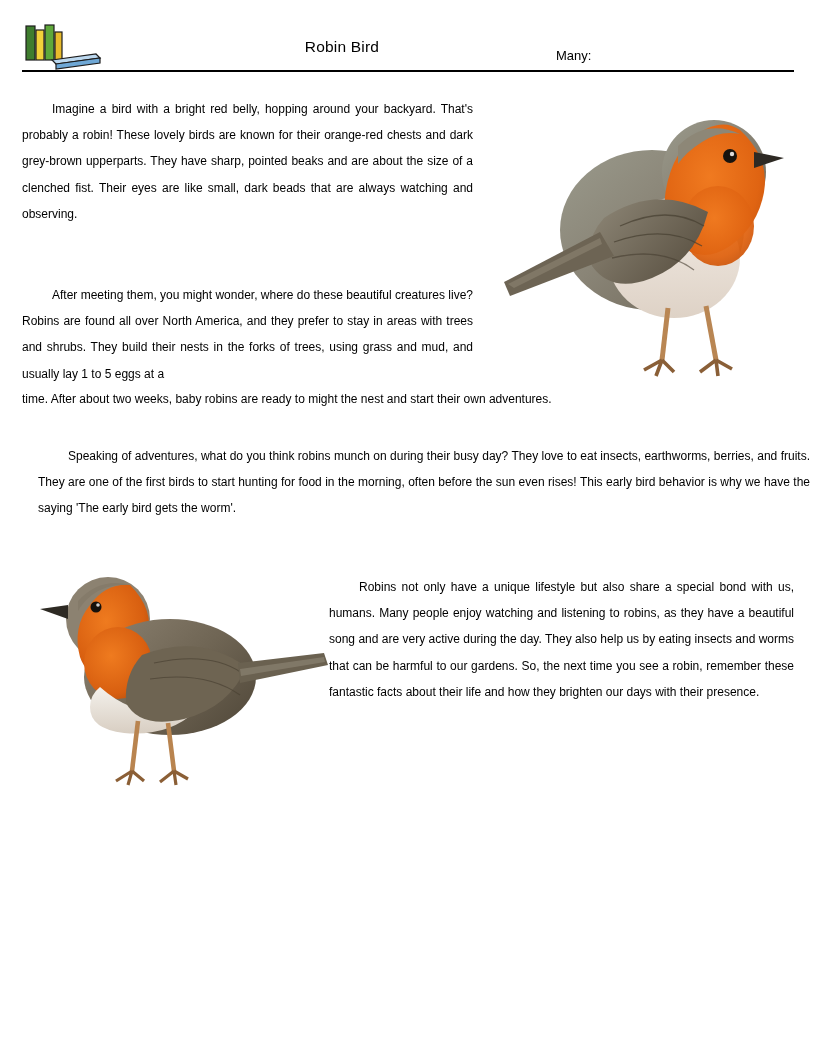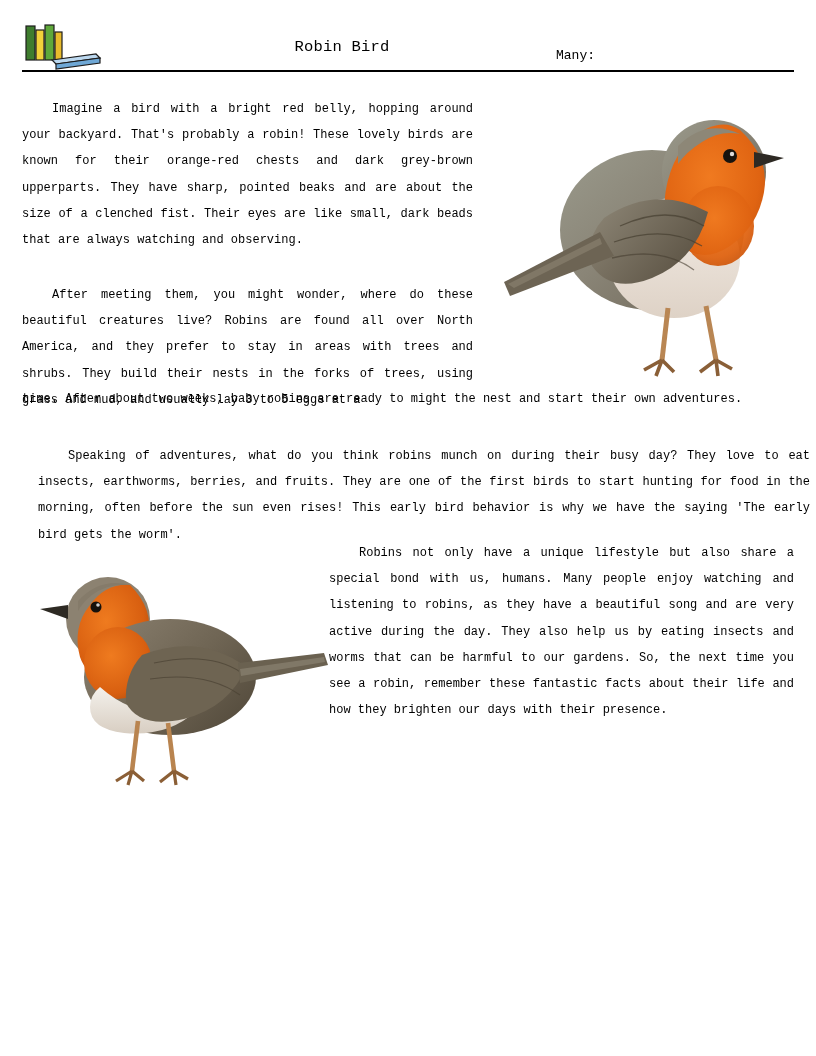--- a/index.html
+++ b/index.html
@@ -11,21 +11,20 @@
     font-family: "Liberation Sans", sans-serif;
     color: #000000;
   }
   .page {
     position: relative;
     width: 816px;
     height: 928px;
     margin: 0 auto;
     background: #ffffff;
     overflow: hidden;
-    font-family: Liberation Mono, monospace;
   }
 
   
   .header {
     position: absolute;
     left: 22px;
     top: 24px;
     width: 772px;
     height: 48px;
   }
@@ -100,21 +99,21 @@
   }
   .para3 {
     position: absolute;
     left: 16px;
     top: 347px;
     width: 772px;
   }
   .para4 {
     position: absolute;
     left: 307px;
-    top: 444px;
+    top: 478px;
     width: 465px;
   }
 
   
   .bird1 {
     position: absolute;
     left: 470px;
     top: 4px;
     width: 310px;
     height: 300px;
@@ -191,21 +190,21 @@
 
     <div class="title">Robin Bird</div>
     <div class="name-label">Many:</div>
   </div>
   <div class="header-rule"></div>
 
   <div class="content">
 
     <p class="para1"><span class="indent"></span><span>Imagine a bird with a bright red belly, hopping around your backyard. That's probably a robin! These lovely birds are known for their orange-red chests and dark grey-brown upperparts. They have sharp, pointed beaks and are about the size of a clenched fist. Their eyes are like small, dark beads that are always watching and observing.</span></p>
 
-    <p class="para2"><span class="indent"></span><span>After meeting them, you might wonder, where do these beautiful creatures live? Robins are found all over North America, and they prefer to stay in areas with trees and shrubs. They build their nests in the forks of trees, using grass and mud, and usually lay 3 to 5 eggs at a</span></p>
+    <p class="para2"><span class="indent"></span><span>After meeting them, you might wonder, where do these beautiful creatures live? Robins are found all over North America, and they prefer to stay in areas with trees and shrubs. They build their nests in the forks of trees, using grass and mud, and usually lay 1 to 5 eggs at a</span></p>
 
     <p class="para2-tail">time. After about two weeks, baby robins are ready to might the nest and start their own adventures.</p>
 
     <p class="para3"><span class="indent"></span><span>Speaking of adventures, what do you think robins munch on during their busy day? They love to eat insects, earthworms, berries, and fruits. They are one of the first birds to start hunting for food in the morning, often before the sun even rises! This early bird behavior is why we have the saying 'The early bird gets the worm'.</span></p>
 
     <p class="para4"><span class="indent"></span><span>Robins not only have a unique lifestyle but also share a special bond with us, humans. Many people enjoy watching and listening to robins, as they have a beautiful song and are very active during the day. They also help us by eating insects and worms that can be harmful to our gardens. So, the next time you see a robin, remember these fantastic facts about their life and how they brighten our days with their presence.</span></p>
 
     <div class="bird1">
       <svg width="310" height="300" viewBox="0 0 310 300">
         <defs>

